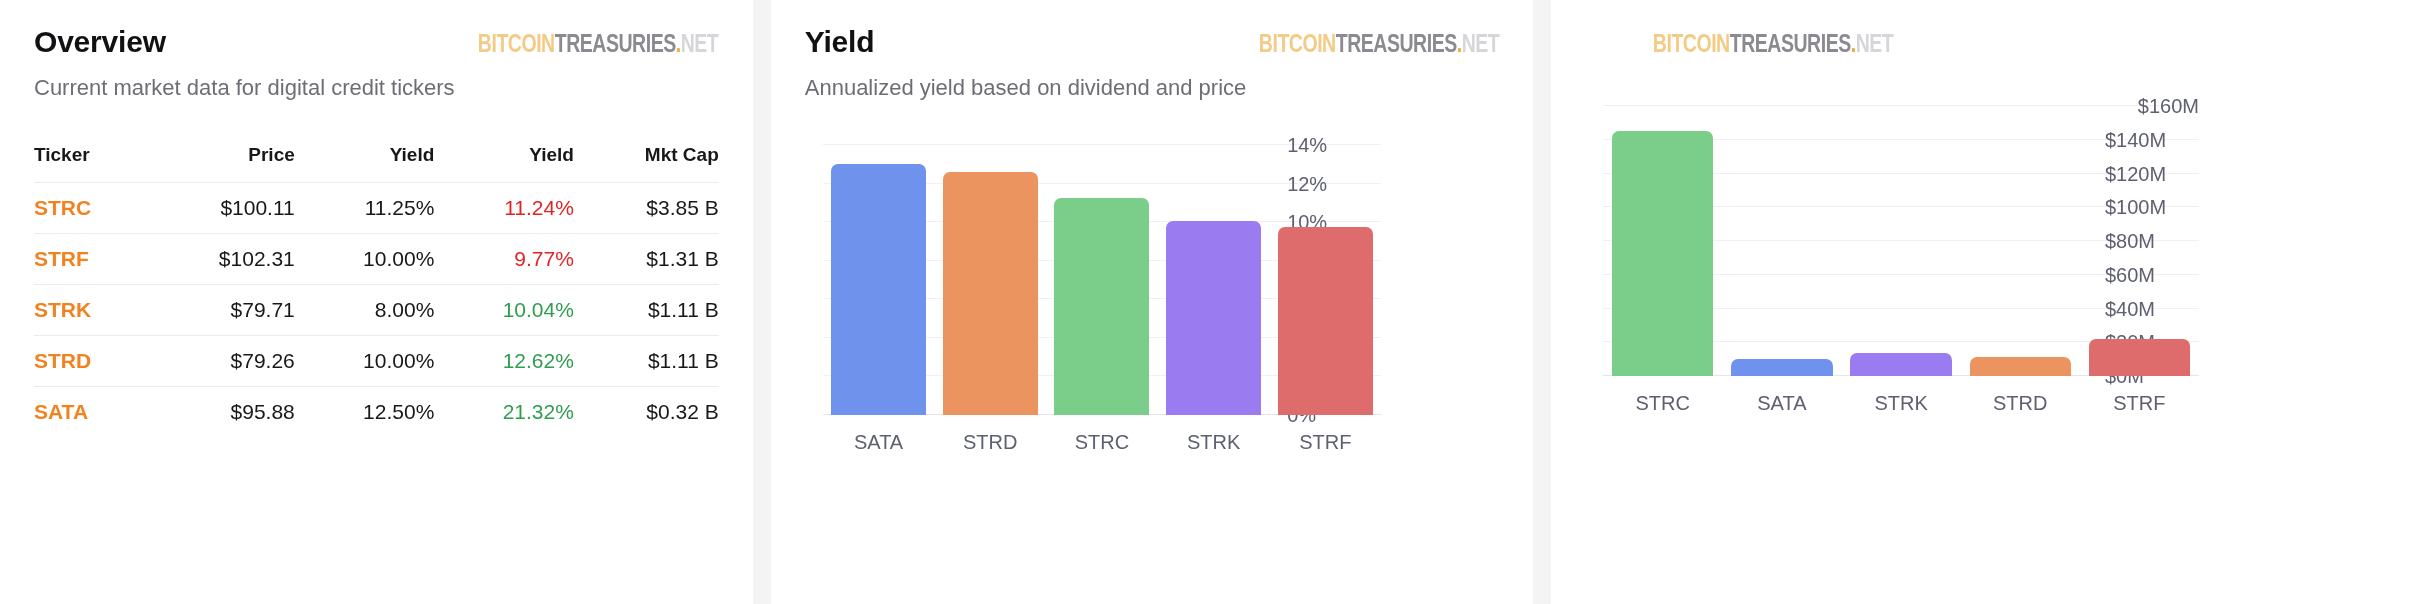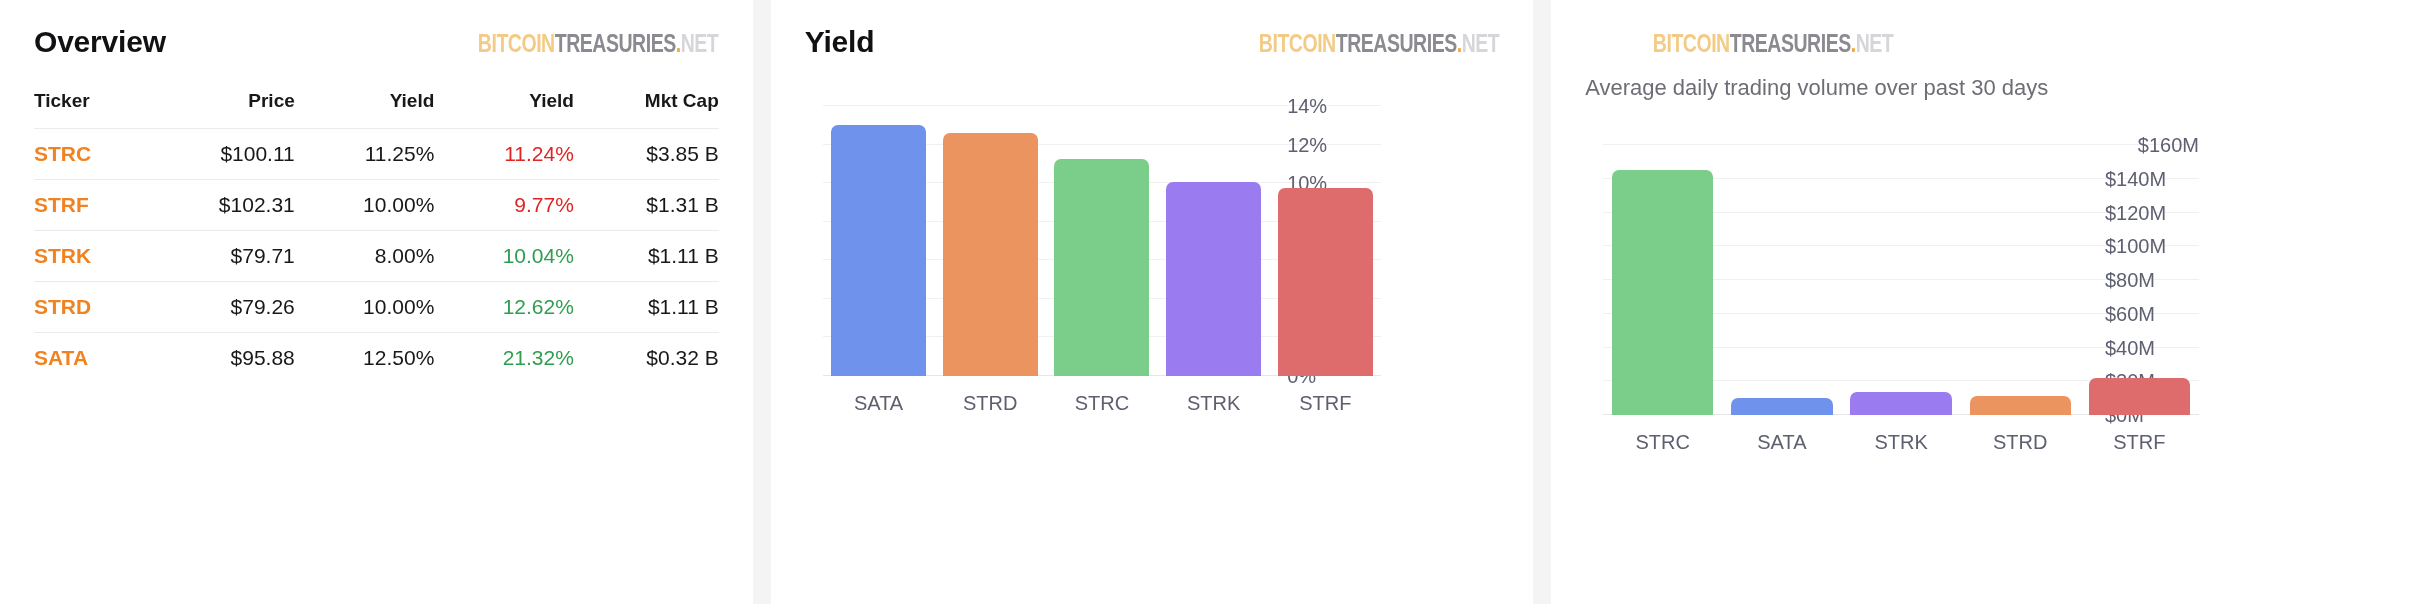--- a/index.html
+++ b/index.html
@@ -47,21 +47,21 @@
   .wm-b{color:#8a8a90;}
   .wm-dot{color:#f0a93e;}
   .wm-c{color:#d6d6da;}
 
   .psub{
     font-size:22px;color:#6d6d75;margin-top:13px;
     line-height:26px;white-space:nowrap;
   }
 
   
-  .tbl{width:100%;border-collapse:collapse;margin-top:28px;}
+  .tbl{width:100%;border-collapse:collapse;margin-top:43px;}
   .tbl th{
     font-size:19px;font-weight:bold;color:#18181b;
     padding:0 0 16px 0;text-align:right;white-space:nowrap;
   }
   .tbl th.l{text-align:left;}
   .tbl td{
     font-size:21px;color:#18181b;padding:13px 0 13px 0;
     text-align:right;white-space:nowrap;
     border-top:1px solid #ebebed;
   }
@@ -117,20 +117,21 @@
 </head>
 <body>
 
 <div class="board">
 
   <section class="panel p1">
     <div class="phead">
       <div class="ptitle">Overview</div>
       <div class="watermark"><span class="wm-a">BITCOIN</span><span class="wm-b">TREASURIES</span><span class="wm-dot">.</span><span class="wm-c">NET</span></div>
     </div>
+    <div class="psub">Current market data for digital credit tickers</div>
 
     <table class="tbl">
       <thead>
         <tr>
           <th class="l">Ticker</th>
           <th>Price</th>
           <th>Yield</th>
           <th>Yield</th>
           <th>Mkt Cap</th>
         </tr>
@@ -173,20 +174,21 @@
           </tr>
         </tbody>
     </table>
   </section>
 
   <section class="panel p2">
     <div class="phead">
       <div class="ptitle">Yield</div>
       <div class="watermark"><span class="wm-a">BITCOIN</span><span class="wm-b">TREASURIES</span><span class="wm-dot">.</span><span class="wm-c">NET</span></div>
     </div>
+    <div class="psub">Annualized yield based on dividend and price</div>
     <div class="chartwrap" id="chart-yield">
         <div class="plot">
           <div class="gridline" style="bottom: 0%;"></div>
           <div class="ylab" style="bottom: calc(0% + 0px); top: auto; transform: translateY(50%);">0%</div>
           <div class="gridline" style="bottom: 14.2857%;"></div>
           <div class="ylab" style="bottom: calc(14.2857% + 0px); top: auto; transform: translateY(50%);">2%</div>
           <div class="gridline" style="bottom: 28.5714%;"></div>
           <div class="ylab" style="bottom: calc(28.5714% + 0px); top: auto; transform: translateY(50%);">4%</div>
           <div class="gridline" style="bottom: 42.8571%;"></div>
           <div class="ylab" style="bottom: calc(42.8571% + 0px); top: auto; transform: translateY(50%);">6%</div>
@@ -224,21 +226,20 @@
           <div class="xlab">STRK</div>
           <div class="xlab">STRF</div>
         </div>
       </div>
   </section>
 
   <section class="panel p3">
     <div class="phead">
       <div class="watermark"><span class="wm-a">BITCOIN</span><span class="wm-b">TREASURIES</span><span class="wm-dot">.</span><span class="wm-c">NET</span></div>
     </div>
-    <div class="psub">Average daily trading volume over past 30 days</div>
     <div class="chartwrap" id="chart-volume">
         <div class="plot">
           <div class="gridline" style="bottom: 0%;"></div>
           <div class="ylab" style="bottom: calc(0% + 0px); top: auto; transform: translateY(50%);">$0M</div>
           <div class="gridline" style="bottom: 12.5%;"></div>
           <div class="ylab" style="bottom: calc(12.5% + 0px); top: auto; transform: translateY(50%);">$20M</div>
           <div class="gridline" style="bottom: 25%;"></div>
           <div class="ylab" style="bottom: calc(25% + 0px); top: auto; transform: translateY(50%);">$40M</div>
           <div class="gridline" style="bottom: 37.5%;"></div>
           <div class="ylab" style="bottom: calc(37.5% + 0px); top: auto; transform: translateY(50%);">$60M</div>

